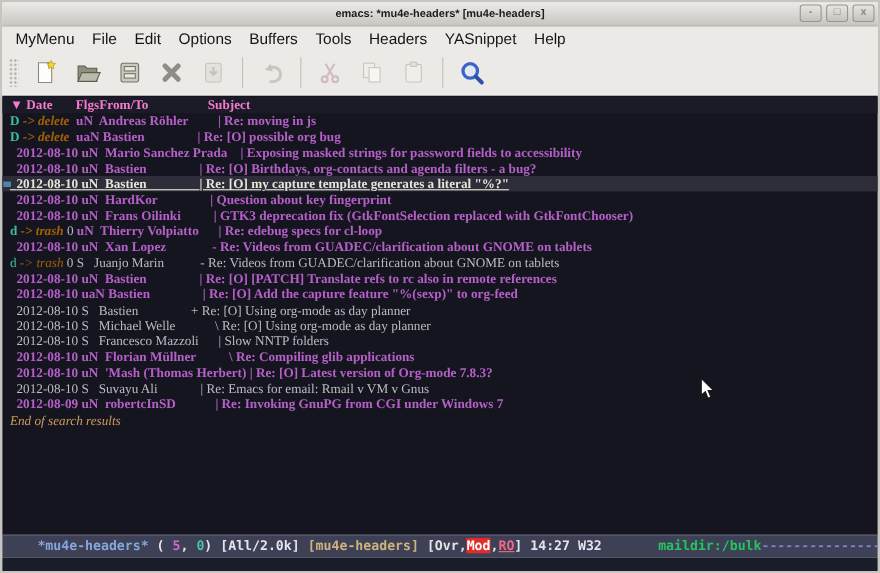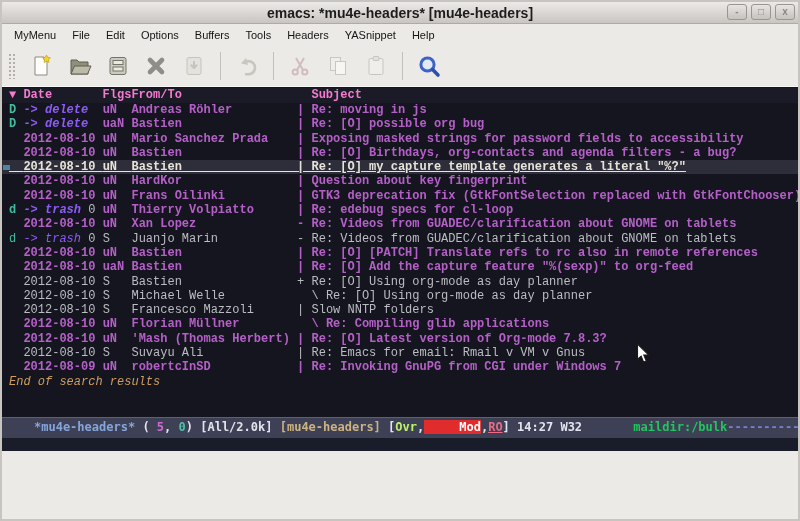--- a/index.html
+++ b/index.html
@@ -4,65 +4,65 @@
 <style>
   html,body{margin:0;padding:0;background:#9a9a9a;}
   *{box-sizing:border-box;}
   .window{position:relative;width:800px;height:521px;border:2px solid #c8c4c0;
     background:#eceae6;overflow:hidden;font-family:"Liberation Sans",sans-serif;}
   
   .titlebar{position:relative;height:22px;
     background:linear-gradient(#eceae8,#c9c5c1);
     border-bottom:1px solid #aeaaa6;display:flex;align-items:center;}
   .title-text{position:absolute;left:0;right:0;text-align:center;
-    font-size:14px;font-weight:bold;color:#1c1c1c;}
+    font-size:10px;font-weight:bold;color:#1c1c1c;}
   .winbtns{position:absolute;right:3px;top:2px;display:flex;gap:4px;}
   .winbtn{width:20px;height:16px;border:1px solid #999590;border-radius:3px;
     background:linear-gradient(#e7e5e3,#c6c2be);color:#8b8883;font-size:10px;
     font-weight:bold;display:flex;align-items:center;justify-content:center;line-height:1;}
   
   .menubar{height:21px;display:flex;align-items:center;background:#eceae6;padding-left:4px;}
-  .menu-item{font-size:11px;color:#141414;padding:2px 8px;cursor:default;}
+  .menu-item{font-size:14px;color:#141414;padding:2px 8px;cursor:default;}
   
   .toolbar{height:42px;display:flex;align-items:center;background:#eceae6;
     border-bottom:1px solid #f9f8f6;padding-left:4px;}
   .tb-handle{width:9px;height:26px;margin:0 6px 0 2px;
     background-image:radial-gradient(#b3b0ab 1px,transparent 1.2px);
     background-size:4px 4px;}
   .tb-btn{width:32px;height:32px;display:flex;align-items:center;justify-content:center;
     margin:0 3px;border-radius:3px;}
   .tb-sep{width:1px;height:28px;background:#c3bfba;margin:0 7px;}
   
-  .buffer{position:relative;height:330px;background:#15151f;
-    font-family:Liberation Mono, monospace;font-size:12px;
+  .buffer{position:relative;height:399px;background:#15151f;
+    font-family:Liberation Serif, serif;font-size:12px;
     line-height:14.3px;overflow:hidden;padding:1px 0 0 7px;}
   .hline{white-space:pre;color:#f57ad0;font-weight:bold;background:#1b1b27;
     margin-left:-7px;padding-left:7px;height:15px;line-height:15px;}
   .row{white-space:pre;height:14.3px;position:relative;}
   .row.unread{color:#b560c8;font-weight:bold;}
   .row.seen{color:#bcbcc3;}
   .row.selected{color:#e9e4d9;font-weight:bold;background:#2e2e3a;
     text-decoration:underline;margin-left:-7px;padding-left:7px;}
   .row.selected::before{content:"";position:absolute;left:1px;top:5px;width:7px;height:5px;
     background:#4e84a4;}
   .row .mark{color:#3fbf9e;}
-  .row .action{color:#8b5cf6;font-style:italic;}
+  .row .action{color:#a16207;font-style:italic;}
   .row .suffix{color:#bcbcc3;font-weight:normal;}
   .end-note{white-space:pre;color:#cf9d5e;font-style:italic;height:14.3px;}
   
   .modeline{height:21px;background:#3e4156;border-top:1px solid #5d6078;
     font-family:"DejaVu Sans Mono","Liberation Mono",monospace;font-size:12px;
     font-weight:bold;color:#e4e4ee;line-height:19px;white-space:pre;
     overflow:hidden;padding-left:4px;}
   .ml-buffer{color:#85a6dd;margin-left:28px;}
   .ml-unread{color:#cf6bd0;}
   .ml-zero{color:#4fbfa8;}
   .ml-mode{color:#cdb37e;}
-  .ml-ovr{color:#bef264;}
-  .ml-mod{color:#ffffff;background:#e02c2c;padding-left:35px;}
+  .ml-ovr{color:#e5e5e5;}
+  .ml-mod{color:#ffffff;background:#e02c2c;}
   .ml-ro{color:#ee6a84;text-decoration:underline;}
   .ml-maildir{color:#22c55e;margin-left:44px;}
   .ml-dashes{color:#7e7ed0;}
   
   .echo{height:13px;background:#191c29;}
   .cursor{position:absolute;left:634px;top:341px;z-index:9;}
 </style>
 </head>
 <body>
 

